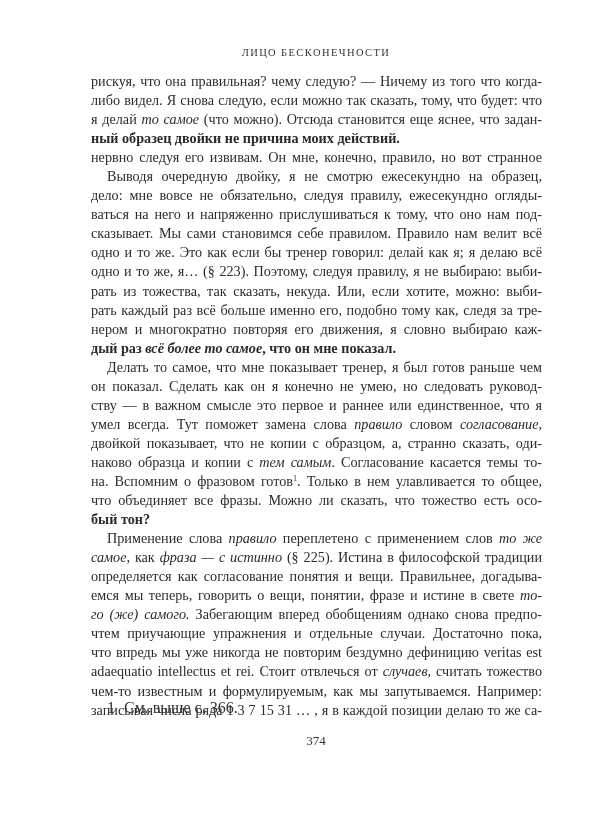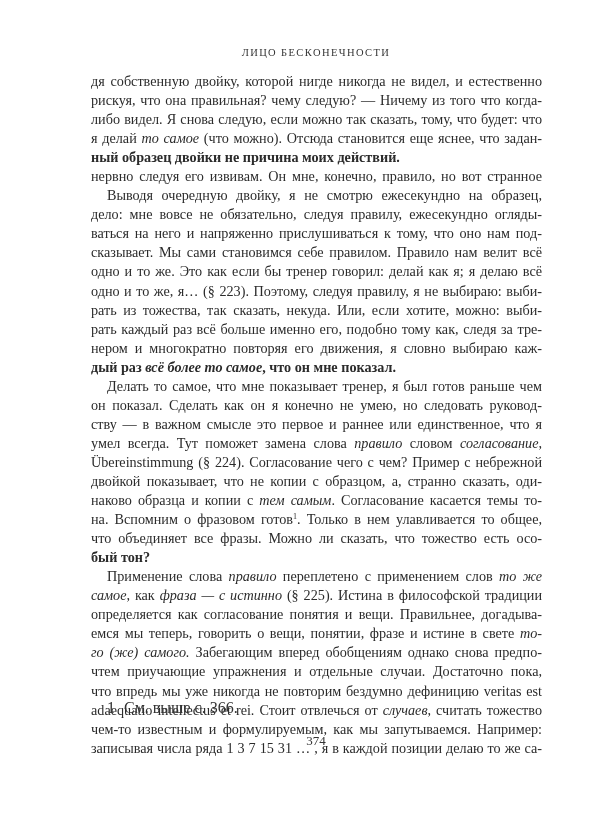--- a/index.html
+++ b/index.html
@@ -18,41 +18,39 @@
   .footnote .fn-num { display: inline-block; width: 17px; }
   .page-number { position: absolute; top: 733px; left: 0; width: 632px; text-align: center;
          font-size: 13px; color: #333; }
 </style>
 </head>
 <body>
 
 <div class="running-head">ЛИЦО БЕСКОНЕЧНОСТИ</div>
 
 <div class="body-text" id="body-text">
-    <span class="line"><span>дя собственную двойку, которой нигде никогда не видел, и естественно</span></span>
     <span class="line"><span>рискуя, что она правильная? чему следую? — Ничему из того что когда-</span></span>
     <span class="line"><span>либо видел. Я снова следую, если можно так сказать, тому, что будет: что</span></span>
     <span class="line"><span>я делай </span><i>то самое</i><span> (что можно). Отсюда становится еще яснее, что задан-</span></span>
     <span class="line last"><span>ный образец двойки не причина моих действий.</span></span>
     <span class="line"><span>нервно следуя его извивам. Он мне, конечно, правило, но вот странное</span></span>
     <span class="line ind"><span>Выводя очередную двойку, я не смотрю ежесекундно на образец,</span></span>
     <span class="line"><span>дело: мне вовсе не обязательно, следуя правилу, ежесекундно огляды-</span></span>
     <span class="line"><span>ваться на него и напряженно прислушиваться к тому, что оно нам под-</span></span>
     <span class="line"><span>сказывает. Мы сами становимся себе правилом. Правило нам велит всё</span></span>
     <span class="line"><span>одно и то же. Это как если бы тренер говорил: делай как я; я делаю всё</span></span>
     <span class="line"><span>одно и то же, я… (§ 223). Поэтому, следуя правилу, я не выбираю: выби-</span></span>
     <span class="line"><span>рать из тожества, так сказать, некуда. Или, если хотите, можно: выби-</span></span>
     <span class="line"><span>рать каждый раз всё больше именно его, подобно тому как, следя за тре-</span></span>
     <span class="line"><span>нером и многократно повторяя его движения, я словно выбираю каж-</span></span>
     <span class="line last"><span>дый раз </span><i>всё более то самое</i><span>, что он мне показал.</span></span>
     <span class="line ind"><span>Делать то самое, что мне показывает тренер, я был готов раньше чем</span></span>
     <span class="line"><span>он показал. Сделать как он я конечно не умею, но следовать руковод-</span></span>
     <span class="line"><span>ству — в важном смысле это первое и раннее или единственное, что я</span></span>
     <span class="line"><span>умел всегда. Тут поможет замена слова </span><i>правило</i><span> словом </span><i>согласование</i><span>,</span></span>
-    <span class="line"><span>Übereinstimmung (§ 224). Согласование чего с чем? Пример с небрежной</span></span>
     <span class="line"><span>двойкой показывает, что не копии с образцом, а, странно сказать, оди-</span></span>
     <span class="line"><span>наково образца и копии с </span><i>тем самым</i><span>. Согласование касается темы то-</span></span>
     <span class="line"><span>на. Вспомним о фразовом готов</span><sup>1</sup><span>. Только в нем улавливается то общее,</span></span>
     <span class="line"><span>что объединяет все фразы. Можно ли сказать, что тожество есть осо-</span></span>
     <span class="line last"><span>бый тон?</span></span>
     <span class="line ind"><span>Применение слова </span><i>правило</i><span> переплетено с применением слов </span><i>то же</i></span>
     <span class="line"><i>самое</i><span>, как </span><i>фраза — с истинно</i><span> (§ 225). Истина в философской традиции</span></span>
     <span class="line"><span>определяется как согласование понятия и вещи. Правильнее, догадыва-</span></span>
     <span class="line"><span>емся мы теперь, говорить о вещи, понятии, фразе и истине в свете </span><i>то-</i></span>
     <span class="line"><i>го (же) самого.</i><span> Забегающим вперед обобщениям однако снова предпо-</span></span>

